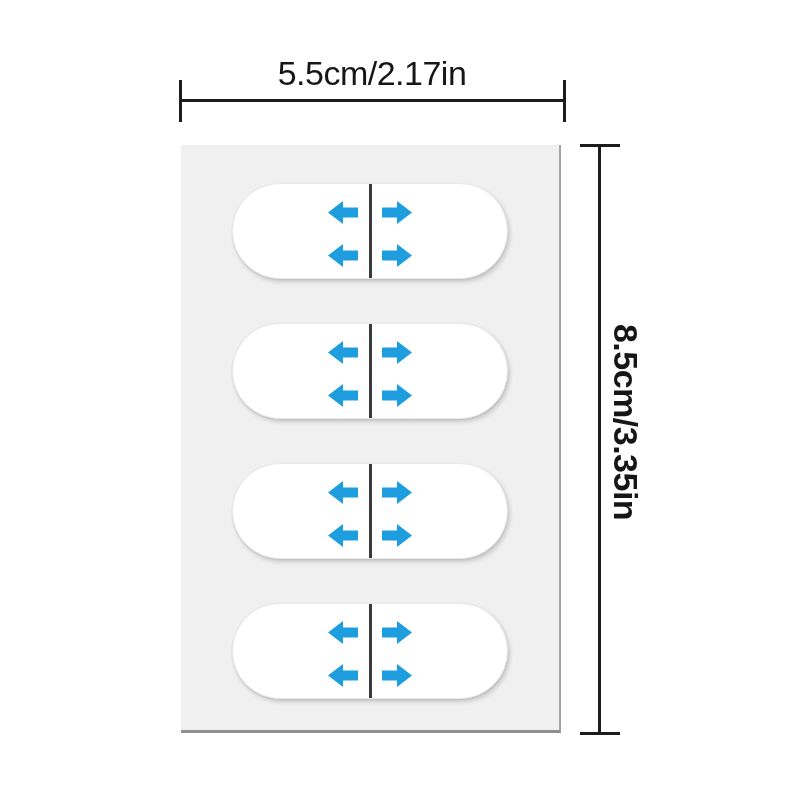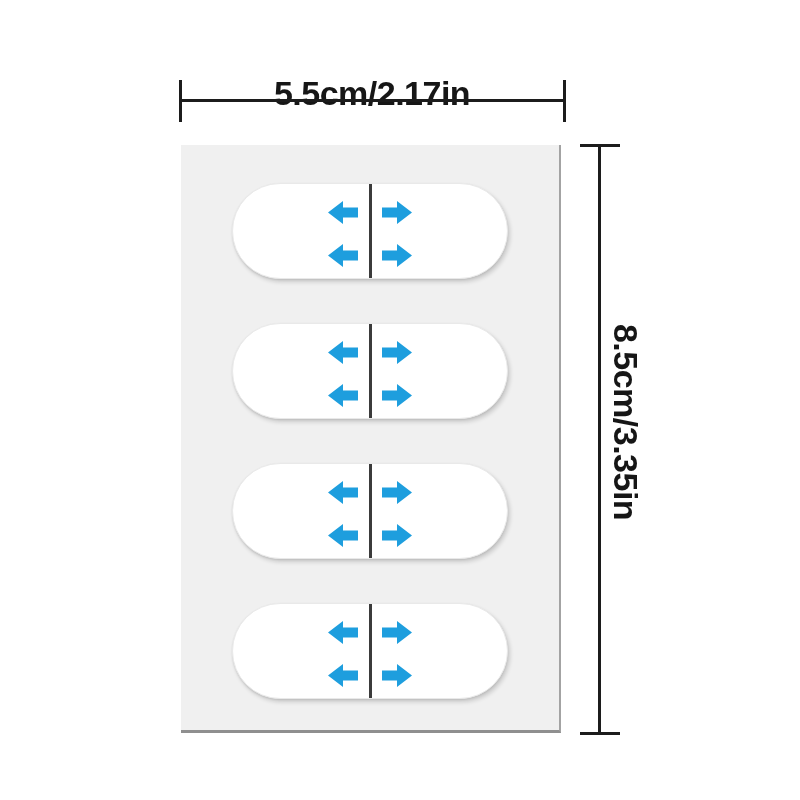--- a/index.html
+++ b/index.html
@@ -22,26 +22,25 @@
   }
 
   
   .dim-top-label {
     position: absolute;
     left: 180px;
     top: 56px;
     width: 384px;
     text-align: center;
     font-size: 34px;
-    font-weight: 700;
+    font-weight: 400;
     letter-spacing: -0.5px;
     line-height: 1;
     color: #161616;
     white-space: nowrap;
-    margin-top: 20px;
   }
   .dim-top-line {
     position: absolute;
     left: 180px;
     top: 99px;
     width: 384px;
     height: 3px;
     background: var(--line-black);
   }
   .dim-top-line .tick {

